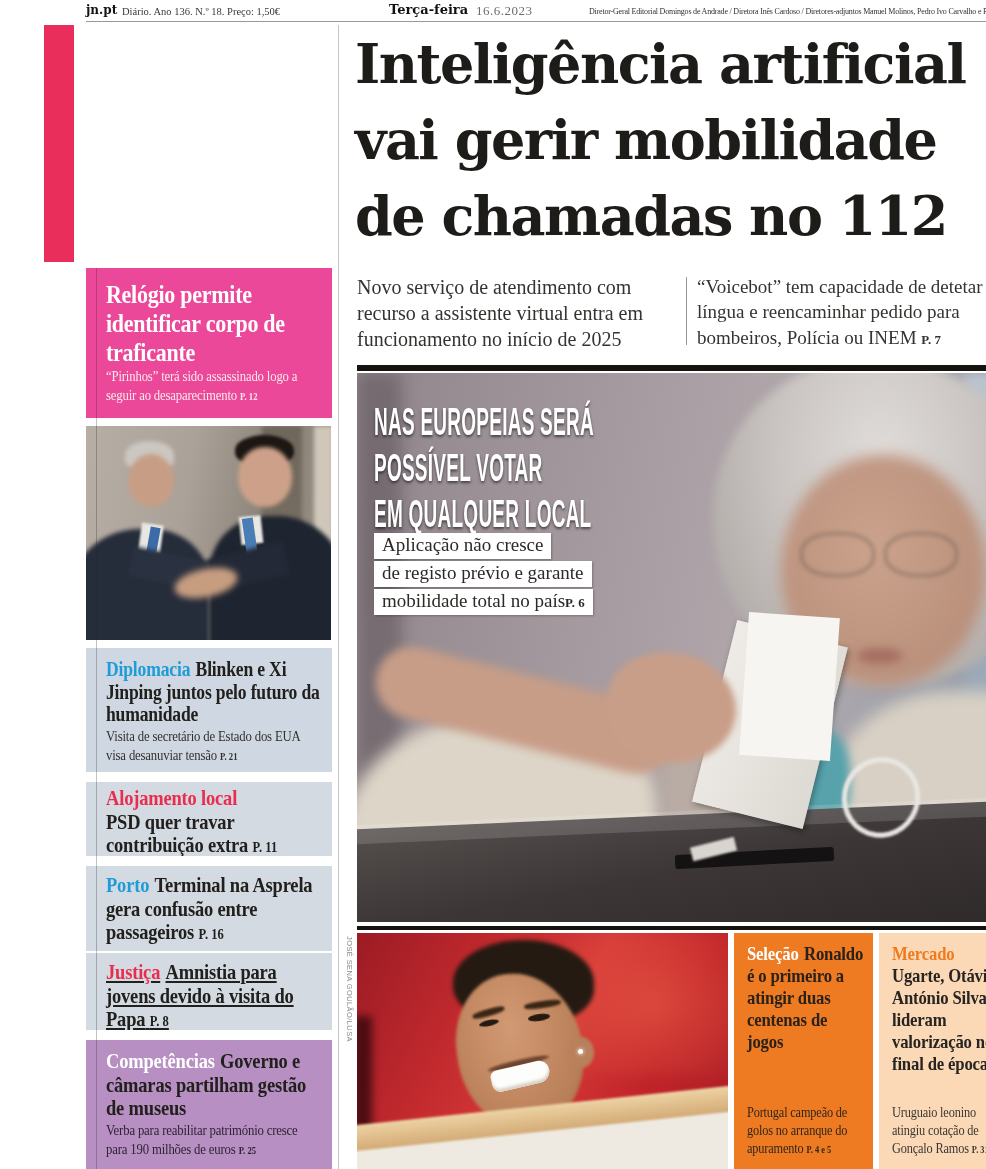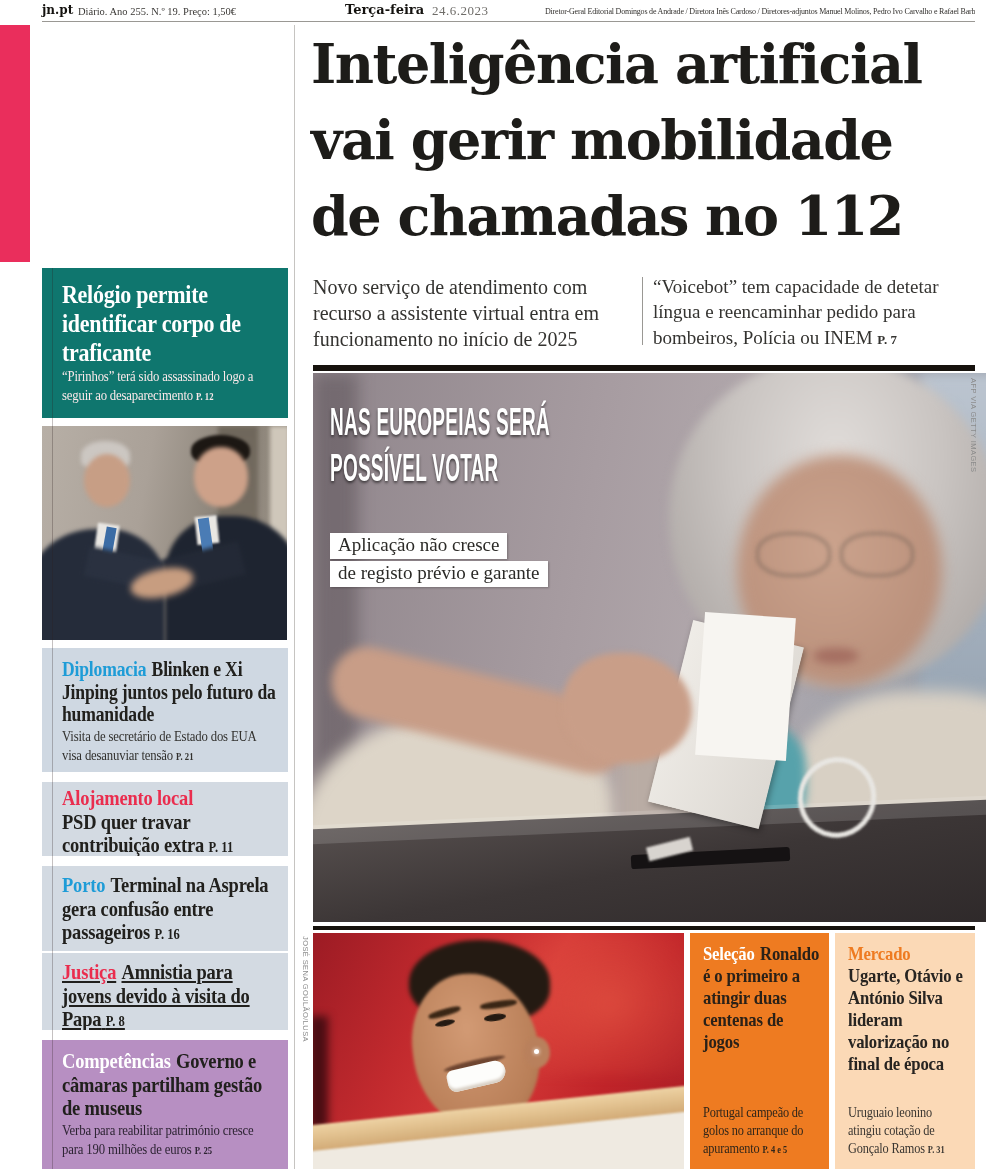--- a/index.html
+++ b/index.html
@@ -1,18 +1,18 @@
 <!DOCTYPE html>
 <html><head>
 <meta charset="utf-8">
 <style>
   html,body{margin:0;padding:0;background:#ffffff;}
   .page{position:relative;width:986px;height:1169px;background:#fff;overflow:hidden;
         font-family:"Liberation Serif","DejaVu Serif",serif;color:#21201d;}
-  .abs{position:absolute;}
+  .abs{position:absolute;margin-left:44px;}
   .sh{position:absolute;}
 
   
   .tb-site{left:42px;top:3px;font:bold 12px "DejaVu Serif",serif;color:#14120f;}
   .tb-edition{left:78px;top:6px;font:10.5px "Liberation Serif",serif;color:#3a3835;}
   .tb-weekday{left:345px;top:2px;font:bold 13px "DejaVu Serif",serif;color:#14120f;}
   .tb-date{left:432px;top:3px;font:13px "Liberation Serif",serif;color:#6e6c68;letter-spacing:.5px;}
   .tb-staff{left:545px;top:7px;width:430px;font:8px "Liberation Serif",serif;color:#33312e;
             white-space:nowrap;overflow:hidden;letter-spacing:-.2px;}
   .tb-rule{left:42px;top:21px;width:933px;height:1px;background:#9a9894;}
@@ -80,21 +80,21 @@
             font:bold 38px/46px "Liberation Sans",sans-serif;color:#fff;white-space:nowrap;
             letter-spacing:.5px;text-shadow:0 2px 4px rgba(0,0,0,.55);}
   .ovl-caption{position:absolute;left:17px;top:160px;z-index:10;}
   .cap-line{display:table;background:#fff;padding:1px 8px 3px 8px;margin-bottom:2px;
             font:19px "Liberation Serif",serif;color:#2b2a27;box-shadow:1px 1px 2px rgba(0,0,0,.25);}
   .credit-v{writing-mode:vertical-rl;font:7.5px "Liberation Sans",sans-serif;color:#8b8b8b;letter-spacing:.4px;}
   .credit-getty{left:969px;top:378px;}
   .credit-lusa{left:301px;top:936px;}
 
   
-  .box-red{left:42px;top:268px;width:246px;height:150px;background:#0f766e;color:#fff;}
+  .box-red{left:42px;top:268px;width:246px;height:150px;background:#ec4899;color:#fff;}
   .red-title{position:absolute;left:20px;top:12px;width:240px;
              font:bold 25px/1.16 "Liberation Serif",serif;letter-spacing:-.3px;}
   .red-sub{position:absolute;left:20px;bottom:13px;width:255px;
            font:15px/1.28 "Liberation Serif",serif;color:#fbe9ea;letter-spacing:-.2px;}
 
   .photo-blinken{left:42px;top:426px;width:245px;height:214px;overflow:hidden;
                  background:linear-gradient(100deg,#b7afa6 0%,#aaa198 40%,#8a8277 70%,#9c9489 100%);}
   .bx-door{left:72%;top:0;width:16%;height:100%;background:linear-gradient(#6f675c,#7d7468);filter:blur(2px);}
   .bx-col{left:93%;top:0;width:8%;height:100%;background:#cfc7ba;filter:blur(2px);}
   .bx-gold{left:55%;top:55%;width:18%;height:42%;background:radial-gradient(#c19a3f,rgba(193,154,63,0));filter:blur(6px);}
@@ -161,23 +161,23 @@
   .sb-sub{position:absolute;left:13px;bottom:11px;width:136px;
           font:14.5px/1.24 "Liberation Serif",serif;color:#30261a;letter-spacing:-.2px;}
   .box-mer .sb-sub{color:#3a3631;}
 </style>
 </head>
 <body>
 
 <div class="page">
 
   <div class="abs tb-site">jn.pt</div>
-  <div class="abs tb-edition">Diário. Ano 255. N.º 19. Preço: 1,50€</div>
+  <div class="abs tb-edition">Diário. Ano 136. N.º 18. Preço: 1,50€</div>
   <div class="abs tb-weekday">Terça-feira</div>
-  <div class="abs tb-date">24.6.2023</div>
+  <div class="abs tb-date">16.6.2023</div>
   <div class="abs tb-staff">Diretor-Geral Editorial Domingos de Andrade / Diretora Inês Cardoso / Diretores-adjuntos Manuel Molinos, Pedro Ivo Carvalho e Rafael Barbosa / Diretor de Arte Pedro Pimentel</div>
   <div class="abs tb-rule"></div>
 
   <div class="abs pink-stripe"></div>
   <div class="abs vrule-main"></div>
   <div class="abs vrule-fold"></div>
 
   <div class="abs headline">
     <div class="hl-line">Inteligência artificial</div>
     <div class="hl-line">vai gerir mobilidade</div>
@@ -210,24 +210,29 @@
     <div class="sh pm-scrap"></div>
     <div class="sh pm-scrap2"></div>
     <div class="sh pm-ballot"></div>
     <div class="sh pm-ballot2"></div>
     <div class="sh pm-hand"></div>
     <div class="sh pm-cord"></div>
 
     <div class="ovl-title">
       <div class="ovl-row"><span class="ovl-line">NAS EUROPEIAS SERÁ</span></div>
       <div class="ovl-row"><span class="ovl-line">POSSÍVEL VOTAR</span></div>
+      <div class="ovl-row"><span class="ovl-line">EM QUALQUER LOCAL</span></div>
     </div>
     <div class="ovl-caption">
       <div class="cap-line">Aplicação não cresce</div>
       <div class="cap-line">de registo prévio e garante</div>
+      <div class="cap-line">
+        <span>mobilidade total no país</span>
+        <span class="pageref">P. 6</span>
+      </div>
     </div>
   </div>
   <div class="abs credit-v credit-getty">AFP VIA GETTY IMAGES</div>
 
   <div class="abs box-red">
     <div class="red-title condense">Relógio permite identificar corpo de traficante</div>
     <div class="red-sub condense-sub">
       <span>“Pirinhos” terá sido assassinado logo a seguir ao desaparecimento</span>
       <span class="pageref">P. 12</span>
     </div>

